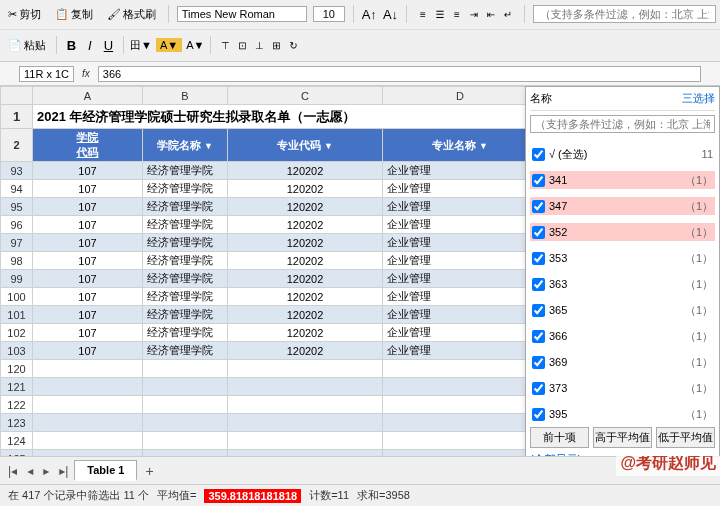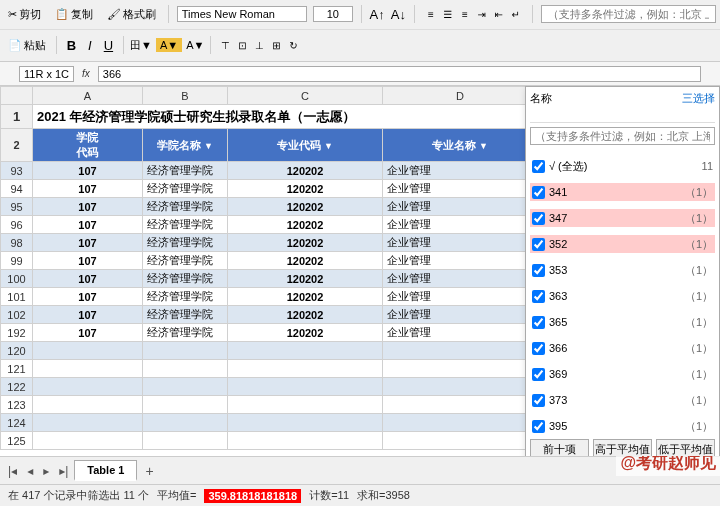--- a/index.html
+++ b/index.html
@@ -40,21 +40,21 @@
     .font-name-box {
       border: 1px solid #aaa;
       padding: 1px 4px;
       width: 130px;
       font-size: 11px;
       background: white;
     }
     .font-size-box {
       border: 1px solid #aaa;
       padding: 1px 4px;
-      width: 40px;
+      width: 32px;
       font-size: 11px;
       background: white;
       text-align: center;
     }
     .separator { width: 1px; height: 18px; background: #ccc; margin: 0 2px; }
     .bold-btn { font-weight: bold; padding: 1px 4px; font-size: 13px; }
     .italic-btn { font-style: italic; padding: 1px 4px; font-size: 13px; }
     .underline-btn { text-decoration: underline; padding: 1px 4px; font-size: 13px; }
 
     
@@ -141,41 +141,41 @@
       height: 28px;
     }
     .data-row td { height: 18px; }
     .data-row:nth-child(even) td { background: #dce6f1; }
     .data-row:nth-child(odd) td { background: #fff; }
     .title-row td {
       font-size: 13px;
       font-weight: bold;
       height: 24px;
     }
-    td.center { text-align: center; font-weight: bold; }
+    td.center { text-align: center; }
 
     
     #filter-panel {
       position: absolute;
       right: 0;
       top: 0;
       width: 195px;
       background: white;
       border: 1px solid #aaa;
       box-shadow: 2px 2px 8px rgba(0,0,0,0.2);
       z-index: 100;
       padding: 4px;
       font-size: 11px;
     }
     #filter-panel-header {
       display: flex;
       justify-content: space-between;
       align-items: center;
       border-bottom: 1px solid #ddd;
-      padding-bottom: 16px;
+      padding-bottom: 4px;
       margin-bottom: 4px;
     }
     #filter-search {
       width: 100%;
       border: 1px solid #aaa;
       padding: 2px 4px;
       margin-bottom: 4px;
       font-size: 11px;
     }
     .filter-item {
@@ -404,21 +404,21 @@
         <th class="col-header">G</th>
       </tr>
 
       <tr class="title-row">
         <td class="row-header">1</td>
         <td colspan="7" style="font-size:13px;font-weight:bold;">2021 年经济管理学院硕士研究生拟录取名单（一志愿）</td>
       </tr>
 
       <tr class="header-row">
         <td class="row-header" style="background:#f0f0f0;color:#333;">2</td>
-        <td style="">学院<br>代码</td>
+        <td style="text-decoration:underline;">学院<br>代码</td>
         <td style="text-align:center;">学院名称 <span style="font-size:9px;">▼</span></td>
         <td style="text-align:center;">专业代码 <span style="font-size:9px;">▼</span></td>
         <td style="text-align:center;">专业名称 <span style="font-size:9px;">▼</span></td>
         <td></td>
         <td></td>
         <td></td>
       </tr>
 
       <tr class="data-row">
         <td class="row-header">93</td>
@@ -454,20 +454,30 @@
         <td class="row-header">96</td>
         <td class="center">107</td>
         <td>经济管理学院</td>
         <td class="center">120202</td>
         <td>企业管理</td>
         <td></td>
             <td></td>
             <td></td>
       </tr>
       <tr class="data-row">
+        <td class="row-header">97</td>
+        <td class="center">107</td>
+        <td>经济管理学院</td>
+        <td class="center">120202</td>
+        <td>企业管理</td>
+        <td></td>
+            <td></td>
+            <td></td>
+      </tr>
+      <tr class="data-row">
         <td class="row-header">98</td>
         <td class="center">107</td>
         <td>经济管理学院</td>
         <td class="center">120202</td>
         <td>企业管理</td>
         <td></td>
             <td></td>
             <td></td>
       </tr>
       <tr class="data-row">
@@ -504,21 +514,21 @@
         <td class="row-header">102</td>
         <td class="center">107</td>
         <td>经济管理学院</td>
         <td class="center">120202</td>
         <td>企业管理</td>
         <td>102881500008143</td>
         <td>尹姚玉</td>
         <td>341</td>
       </tr>
       <tr class="data-row">
-        <td class="row-header">192</td>
+        <td class="row-header">103</td>
         <td class="center">107</td>
         <td>经济管理学院</td>
         <td class="center">120202</td>
         <td>企业管理</td>
         <td>102881500005703</td>
         <td>计鹤</td>
         <td style="background:#ffcccc;">353</td>
       </tr>
 
       <tr class="data-row">

